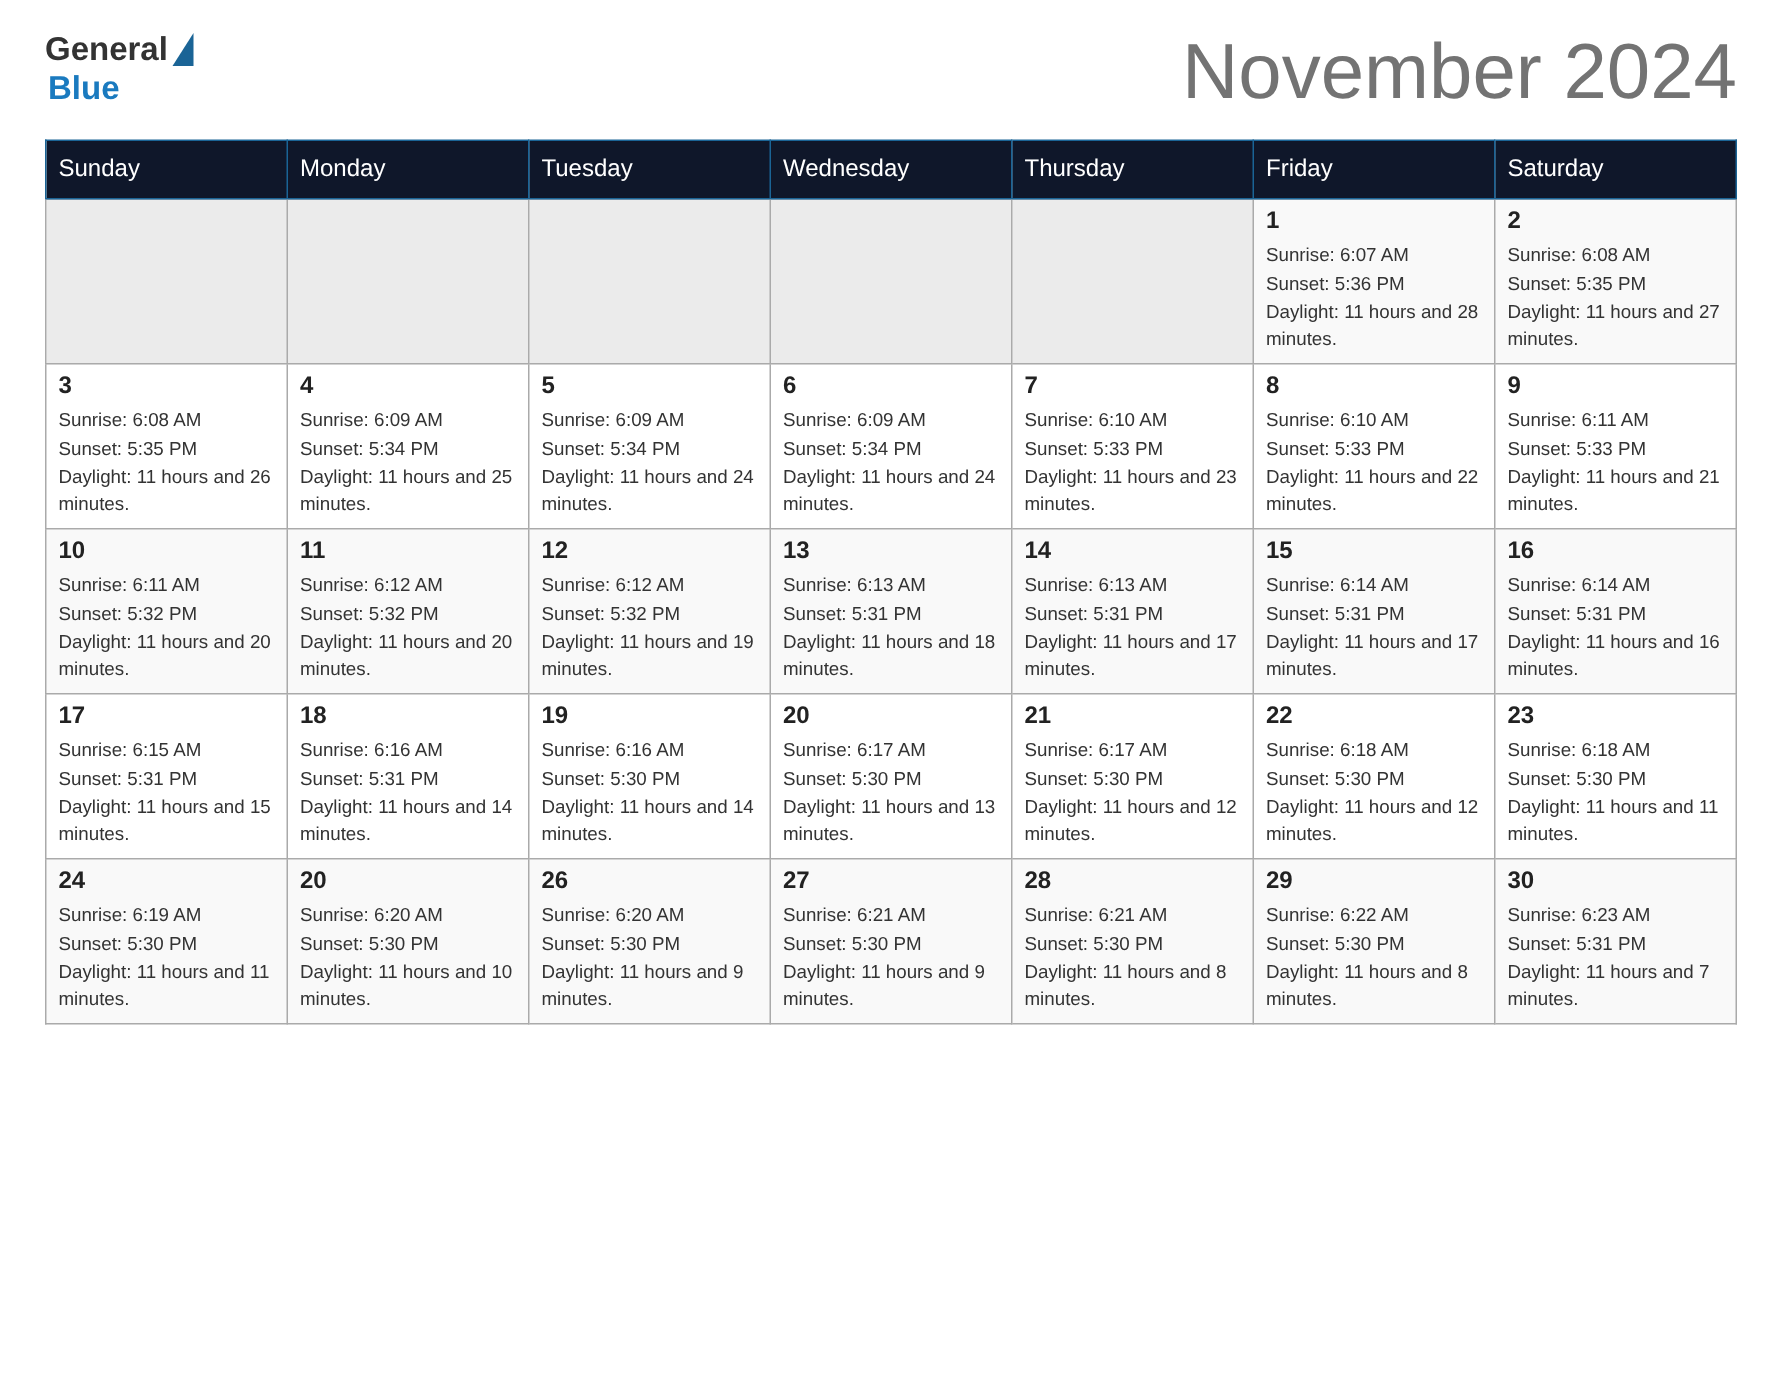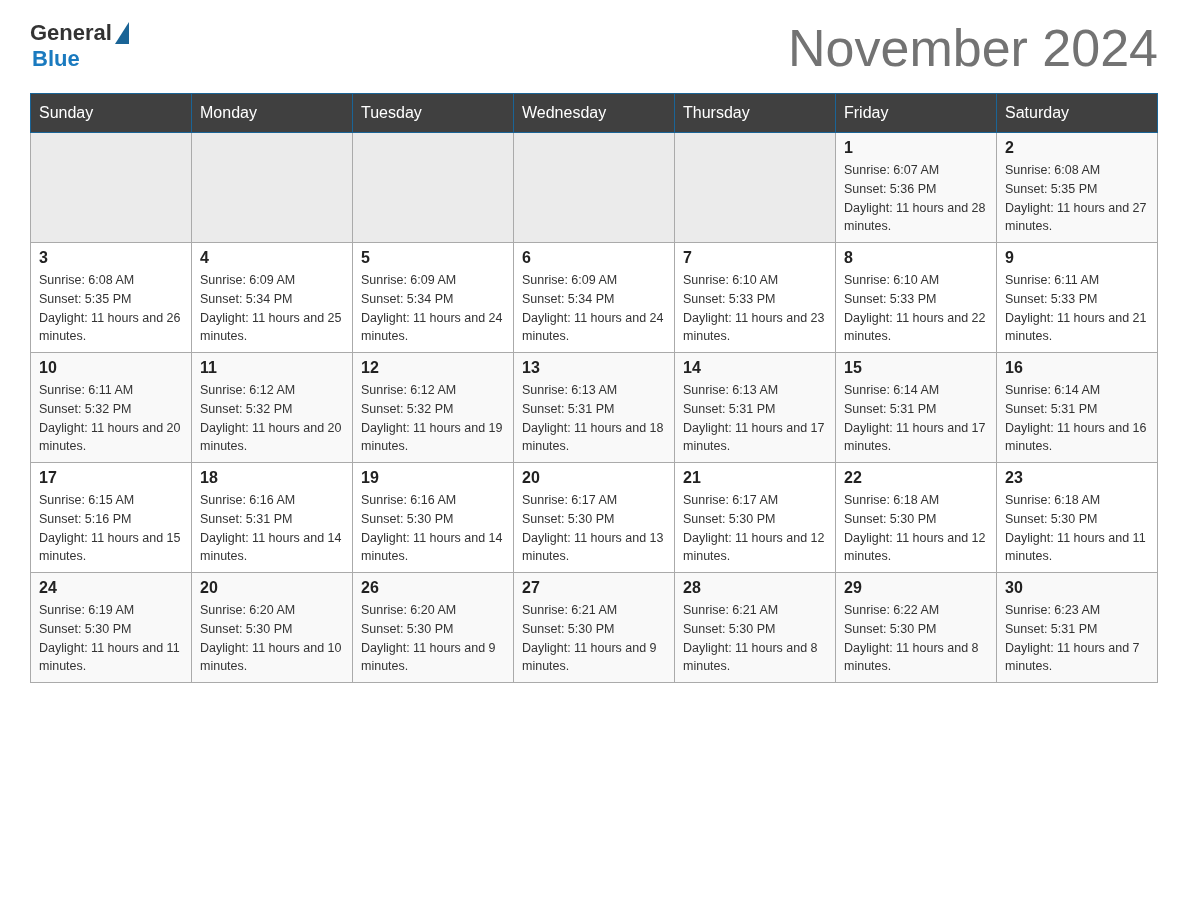--- a/index.html
+++ b/index.html
@@ -58,21 +58,21 @@
       font-size: 22px;
       color: #555;
       margin-top: 4px;
     }
     table {
       width: 100%;
       border-collapse: collapse;
       table-layout: fixed;
     }
     thead tr th {
-      background-color: #404040;
+      background-color: #0f172a;
       color: #fff;
       font-size: 16px;
       font-weight: normal;
       padding: 10px 8px;
       text-align: left;
       border: 1px solid #1a6496;
     }
     tbody tr td {
       border: 1px solid #aaa;
       vertical-align: top;
@@ -235,21 +235,21 @@
           <span class="day-num">16</span>
           <div class="day-info" style="white-space: pre-line;">Sunrise: 6:14 AM
 Sunset: 5:31 PM
 Daylight: 11 hours and 16 minutes.</div>
         </td>
       </tr>
       <tr>
         <td>
           <span class="day-num">17</span>
           <div class="day-info" style="white-space: pre-line;">Sunrise: 6:15 AM
-Sunset: 5:16 PM
+Sunset: 5:31 PM
 Daylight: 11 hours and 15 minutes.</div>
         </td>
         <td>
           <span class="day-num">18</span>
           <div class="day-info" style="white-space: pre-line;">Sunrise: 6:16 AM
 Sunset: 5:31 PM
 Daylight: 11 hours and 14 minutes.</div>
         </td>
         <td>
           <span class="day-num">19</span>

